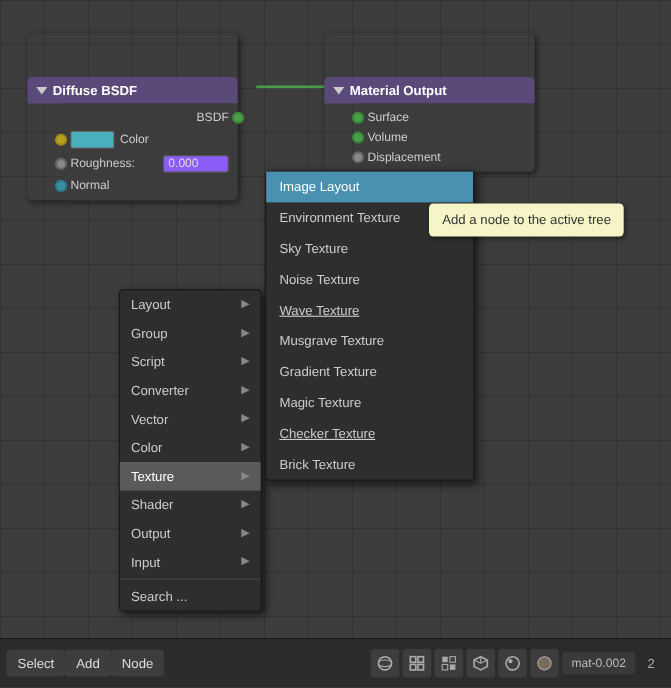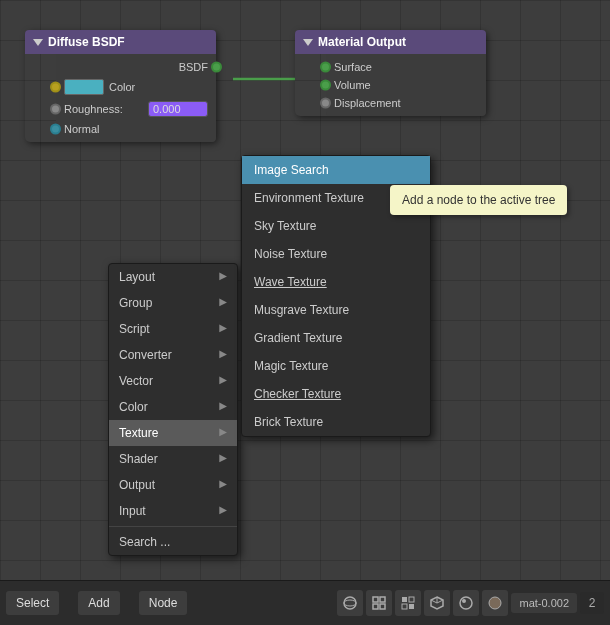--- a/index.html
+++ b/index.html
@@ -28,21 +28,21 @@
 
     
     .bottom-toolbar {
       position: absolute;
       bottom: 0; left: 0;
       width: 610px;
       height: 45px;
       background: #2c2c2c;
       display: flex;
       align-items: center;
-      gap: 19px;
+      gap: 0;
       padding: 0 6px;
       border-top: 1px solid #1a1a1a;
     }
     .toolbar-btn {
       background: #3d3d3d;
       color: #ddd;
       border: none;
       padding: 5px 10px;
       border-radius: 3px;
       cursor: pointer;
@@ -92,20 +92,21 @@
     }
     .node-header {
       padding: 5px 8px;
       border-radius: 4px 4px 0 0;
       font-size: 12px;
       font-weight: bold;
       color: #fff;
       display: flex;
       align-items: center;
       gap: 5px;
+      margin-top: 40px;
     }
     .node-body {
       background: #3c3c3c;
       border-radius: 0 0 4px 4px;
       padding: 4px 0;
       min-width: 160px;
       margin-left: 31px;
     }
     .node-row {
       display: flex;
@@ -359,21 +360,21 @@
     <span class="arrow">▶</span>
   </div>
   <div class="menu-divider"></div>
   <div class="left-menu-item">
     <span>Search ...</span>
   </div>
 </div>
 
 <div class="texture-menu">
   <div class="texture-menu-item highlighted">
-    <span>Image Search</span>
+    <span>Image Layout</span>
   </div>
   <div class="texture-menu-item">
     <span>Environment Texture</span>
   </div>
   <div class="texture-menu-item">
     <span>Sky Texture</span>
   </div>
   <div class="texture-menu-item">
     <span>Noise Texture</span>
   </div>

